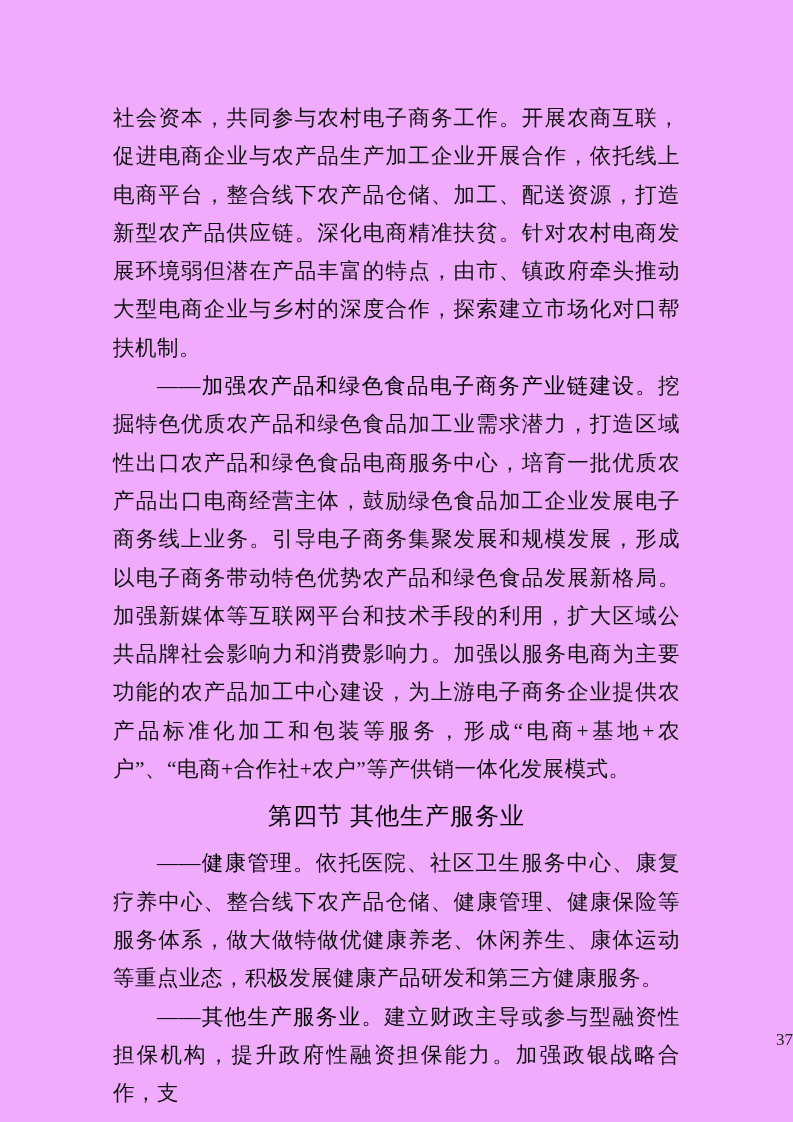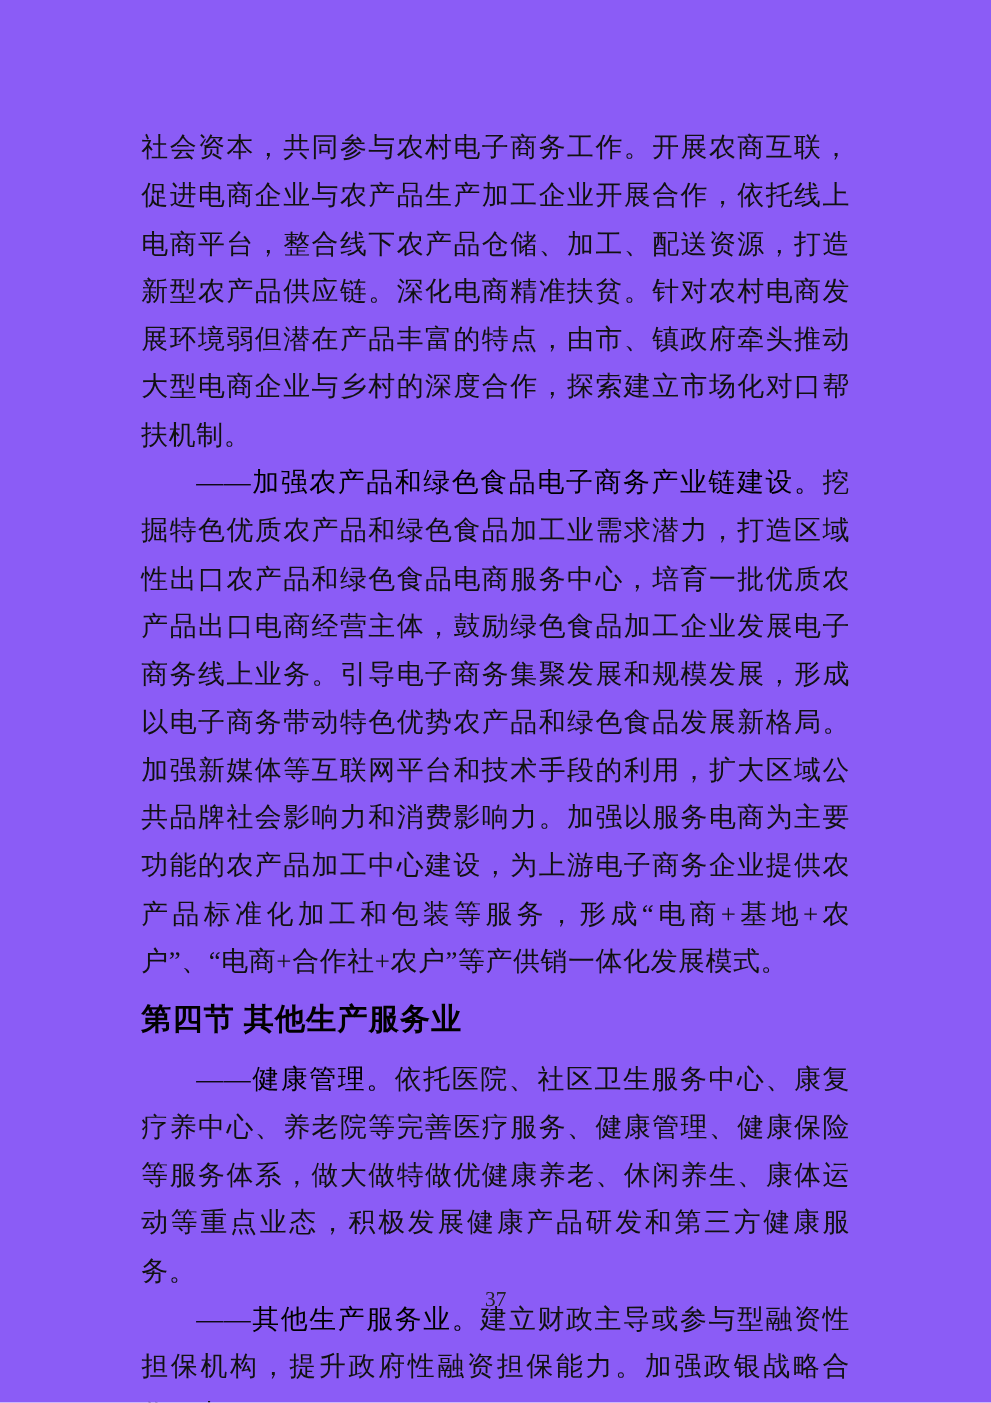--- a/index.html
+++ b/index.html
@@ -4,21 +4,21 @@
 <style>
   html, body {
     margin: 0;
     padding: 0;
     background: #ffffff;
   }
   .page {
     position: relative;
     width: 793px;
     height: 1122px;
-    background: #8b5cf6;
+    background: #f0abfc;
     overflow: hidden;
     font-family: "Liberation Serif", "DejaVu Serif", serif;
     color: #1a1a1a;
   }
   .content {
     position: absolute;
     left: 113px;
     top: 99px;
     width: 567px;
   }
@@ -36,47 +36,48 @@
     text-indent: 44px;
   }
   .para .lead {
     font-weight: normal;
     color: #000000;
   }
   .section-heading {
     margin: 7px 0 7px 0;
     font-size: 24px;
     line-height: 42px;
-    font-weight: bold;
+    font-weight: normal;
+    text-align: center;
     letter-spacing: 1px;
     color: #000000;
   }
   .footer {
     position: absolute;
     left: 0;
     top: 1028px;
     width: 100%;
-    text-align: center;
+    text-align: right;
     font-size: 17px;
     line-height: 24px;
     color: #222222;
   }
 </style>
 </head>
 <body>
 
 <div class="page">
   <div class="content">
 
     <p class="para"><span>社会资本，共同参与农村电子商务工作。开展农商互联，促进电商企业与农产品生产加工企业开展合作，依托线上电商平台，整合线下农产品仓储、加工、配送资源，打造新型农产品供应链。深化电商精准扶贫。针对农村电商发展环境弱但潜在产品丰富的特点，由市、镇政府牵头推动大型电商企业与乡村的深度合作，探索建立市场化对口帮扶机制。</span></p>
 
     <p class="para indent"><span class="lead">——加强农产品和绿色食品电子商务产业链建设。</span><span>挖掘特色优质农产品和绿色食品加工业需求潜力，打造区域性出口农产品和绿色食品电商服务中心，培育一批优质农产品出口电商经营主体，鼓励绿色食品加工企业发展电子商务线上业务。引导电子商务集聚发展和规模发展，形成以电子商务带动特色优势农产品和绿色食品发展新格局。加强新媒体等互联网平台和技术手段的利用，扩大区域公共品牌社会影响力和消费影响力。加强以服务电商为主要功能的农产品加工中心建设，为上游电子商务企业提供农产品标准化加工和包装等服务，形成“电商+基地+农户”、“电商+合作社+农户”等产供销一体化发展模式。</span></p>
 
     <h2 class="section-heading">第四节 其他生产服务业</h2>
 
-    <p class="para indent"><span class="lead">——健康管理。</span><span>依托医院、社区卫生服务中心、康复疗养中心、养老院等完善医疗服务、健康管理、健康保险等服务体系，做大做特做优健康养老、休闲养生、康体运动等重点业态，积极发展健康产品研发和第三方健康服务。</span></p>
+    <p class="para indent"><span class="lead">——健康管理。</span><span>依托医院、社区卫生服务中心、康复疗养中心、整合线下农产品仓储、健康管理、健康保险等服务体系，做大做特做优健康养老、休闲养生、康体运动等重点业态，积极发展健康产品研发和第三方健康服务。</span></p>
 
     <p class="para indent"><span class="lead">——其他生产服务业。</span><span>建立财政主导或参与型融资性担保机构，提升政府性融资担保能力。加强政银战略合作，支</span></p>
 
   </div>
 
   <div class="footer">37</div>
 </div>
 
 </body></html>

